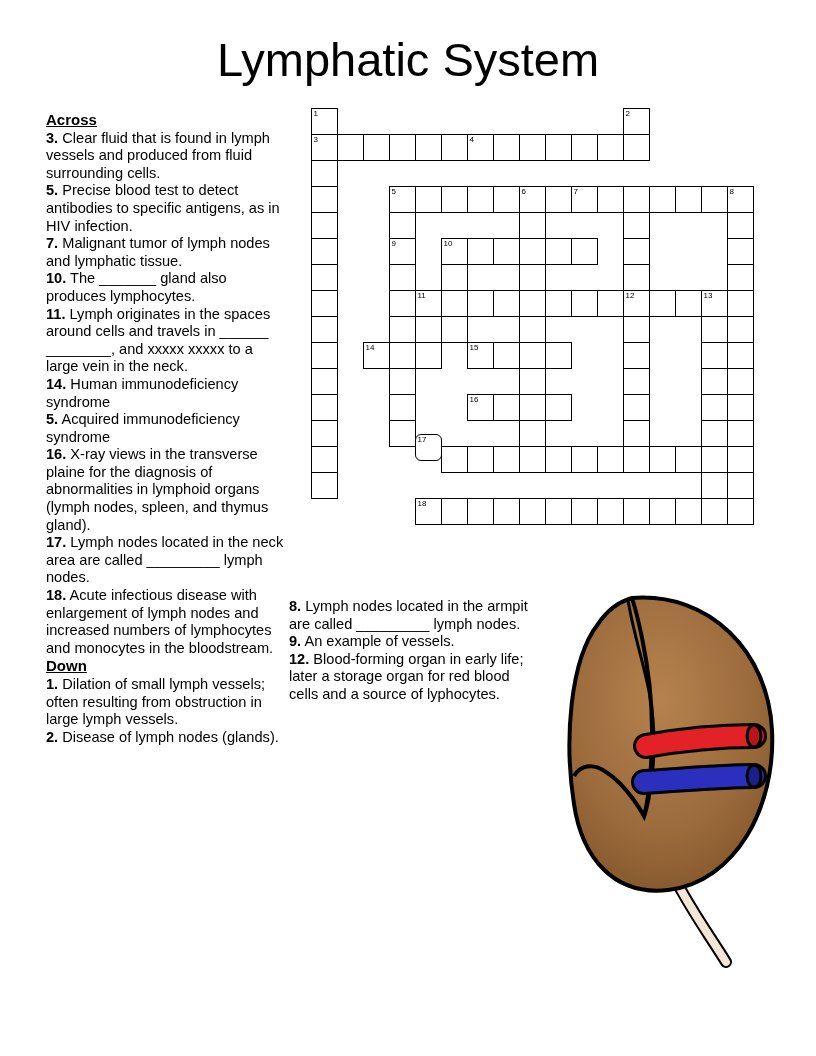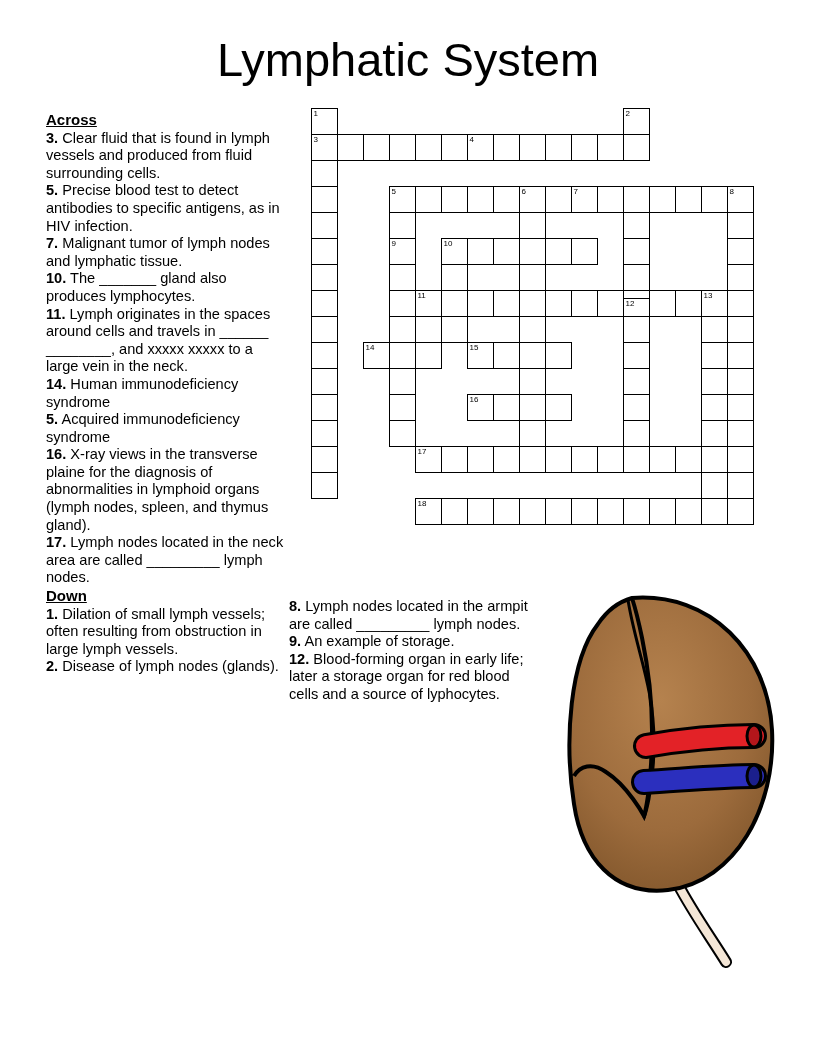--- a/index.html
+++ b/index.html
@@ -106,29 +106,30 @@
     <div class="section-head">Across</div>
     <p class="clue"><b>3.</b> <span>Clear fluid that is found in lymph vessels and produced from fluid surrounding cells.</span></p>
     <p class="clue"><b>5.</b> <span>Precise blood test to detect antibodies to specific antigens, as in HIV infection.</span></p>
     <p class="clue"><b>7.</b> <span>Malignant tumor of lymph nodes and lymphatic tissue.</span></p>
     <p class="clue"><b>10.</b> <span>The _______ gland also produces lymphocytes.</span></p>
     <p class="clue"><b>11.</b> <span>Lymph originates in the spaces around cells and travels in ______ ________, and xxxxx xxxxx to a large vein in the neck.</span></p>
     <p class="clue"><b>14.</b> <span>Human immunodeficiency syndrome</span></p>
     <p class="clue"><b>5.</b> <span>Acquired immunodeficiency syndrome</span></p>
     <p class="clue"><b>16.</b> <span>X-ray views in the transverse plaine for the diagnosis of abnormalities in lymphoid organs (lymph nodes, spleen, and thymus gland).</span></p>
     <p class="clue"><b>17.</b> <span>Lymph nodes located in the neck area are called _________ lymph nodes.</span></p>
+    <p class="clue"><b>18.</b> <span>Acute infectious disease with enlargement of lymph nodes and increased numbers of lymphocytes and monocytes in the bloodstream.</span></p>
 
     <div class="section-head">Down</div>
     <p class="clue"><b>1.</b> <span>Dilation of small lymph vessels; often resulting from obstruction in large lymph vessels.</span></p>
     <p class="clue"><b>2.</b> <span>Disease of lymph nodes (glands).</span></p>
   </div>
 
   <div class="clue-col" id="col-mid">
     <p class="clue"><b>8.</b> <span>Lymph nodes located in the armpit are called _________ lymph nodes.</span></p>
-    <p class="clue"><b>9.</b> <span>An example of storage.</span></p>
+    <p class="clue"><b>9.</b> <span>An example of vessels.</span></p>
     <p class="clue"><b>12.</b> <span>Blood-forming organ in early life; later a storage organ for red blood cells and a source of lyphocytes.</span></p>
   </div>
 
   <div id="grid-wrap">
       <div class="cell" style="left: 0px; top: 0px;">
         <span class="num">1</span>
       </div>
       <div class="cell" style="left: 312px; top: 0px;">
         <span class="num">2</span>
       </div>
@@ -203,21 +204,21 @@
       <div class="cell" style="left: 104px; top: 182px;">
         <span class="num">11</span>
       </div>
       <div class="cell" style="left: 130px; top: 182px;"></div>
       <div class="cell" style="left: 156px; top: 182px;"></div>
       <div class="cell" style="left: 182px; top: 182px;"></div>
       <div class="cell" style="left: 208px; top: 182px;"></div>
       <div class="cell" style="left: 234px; top: 182px;"></div>
       <div class="cell" style="left: 260px; top: 182px;"></div>
       <div class="cell" style="left: 286px; top: 182px;"></div>
-      <div class="cell" style="left: 312px; top: 182px; margin-top: 8px;">
+      <div class="cell" style="left: 312px; top: 182px;">
         <span class="num">12</span>
       </div>
       <div class="cell" style="left: 338px; top: 182px;"></div>
       <div class="cell" style="left: 364px; top: 182px;"></div>
       <div class="cell" style="left: 390px; top: 182px; padding-left: 48px;">
         <span class="num">13</span>
       </div>
       <div class="cell" style="left: 416px; top: 182px;"></div>
       <div class="cell" style="left: 0px; top: 208px;"></div>
       <div class="cell" style="left: 78px; top: 208px;"></div>
@@ -258,21 +259,21 @@
       <div class="cell" style="left: 312px; top: 286px;"></div>
       <div class="cell" style="left: 390px; top: 286px;"></div>
       <div class="cell" style="left: 416px; top: 286px;"></div>
       <div class="cell" style="left: 0px; top: 312px;"></div>
       <div class="cell" style="left: 78px; top: 312px;"></div>
       <div class="cell" style="left: 208px; top: 312px;"></div>
       <div class="cell" style="left: 312px; top: 312px;"></div>
       <div class="cell" style="left: 390px; top: 312px;"></div>
       <div class="cell" style="left: 416px; top: 312px;"></div>
       <div class="cell" style="left: 0px; top: 338px;"></div>
-      <div class="cell" style="left: 104px; top: 338px;">
+      <div class="cell" style="left: 104px; top: 326px; border-radius: 6px;">
         <span class="num">17</span>
       </div>
       <div class="cell" style="left: 130px; top: 338px;"></div>
       <div class="cell" style="left: 156px; top: 338px;"></div>
       <div class="cell" style="left: 182px; top: 338px;"></div>
       <div class="cell" style="left: 208px; top: 338px;"></div>
       <div class="cell" style="left: 234px; top: 338px;"></div>
       <div class="cell" style="left: 260px; top: 338px;"></div>
       <div class="cell" style="left: 286px; top: 338px;"></div>
       <div class="cell" style="left: 312px; top: 338px;"></div>

